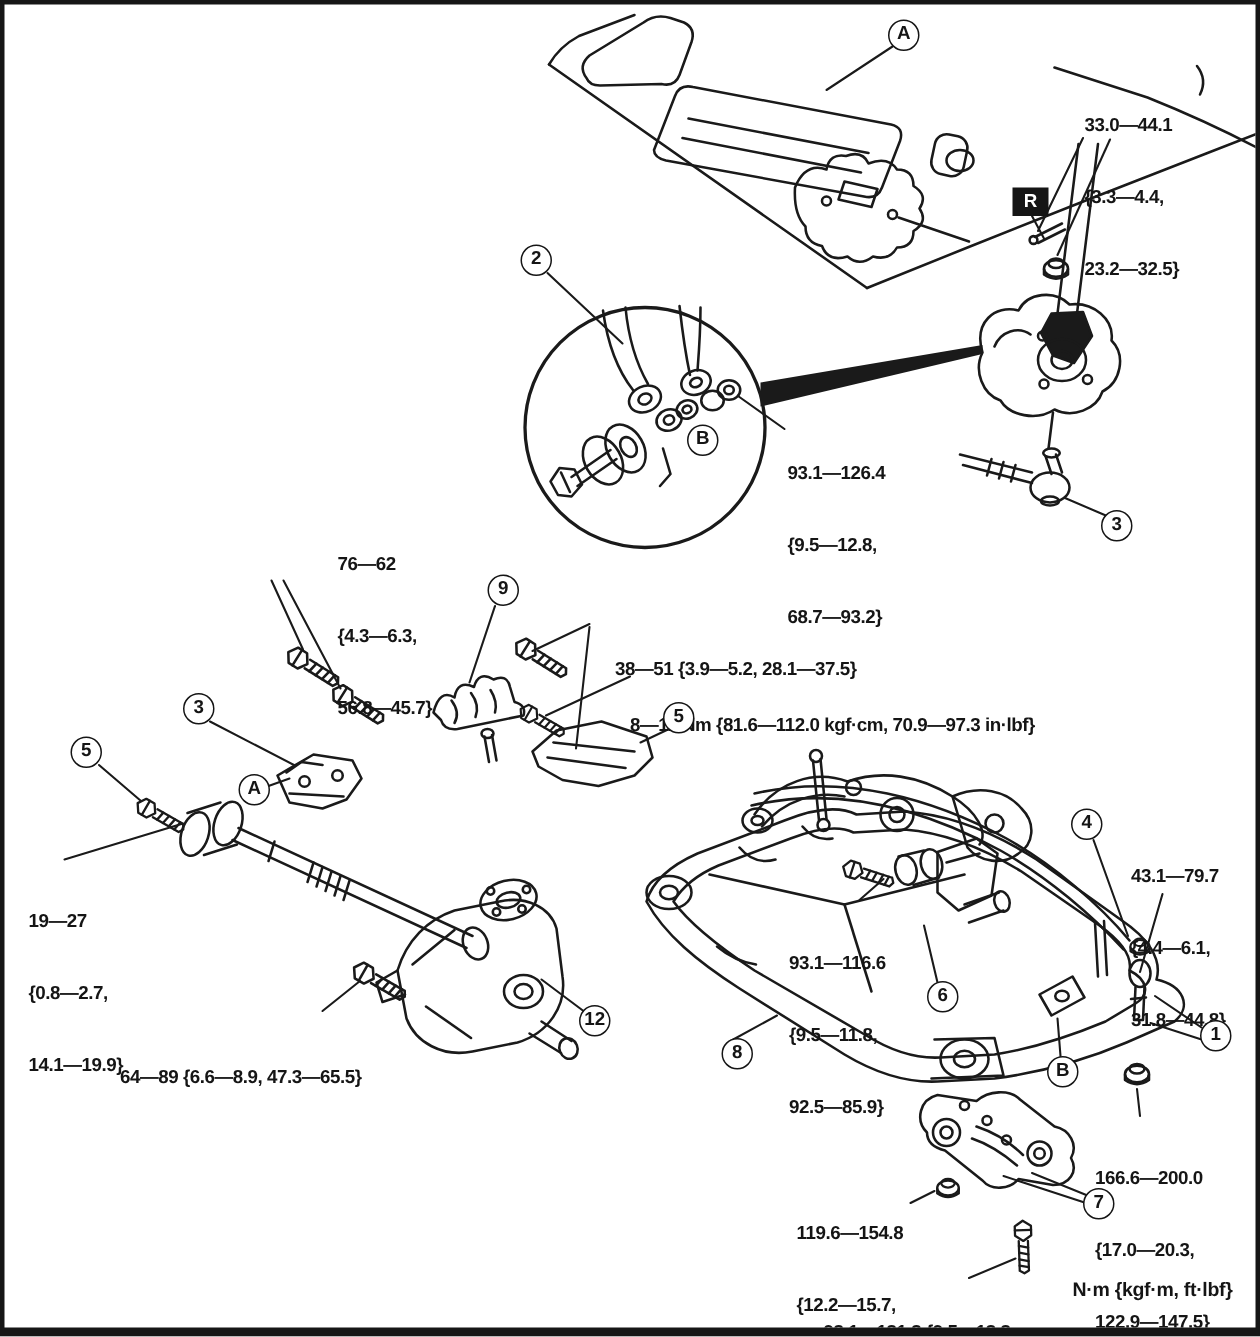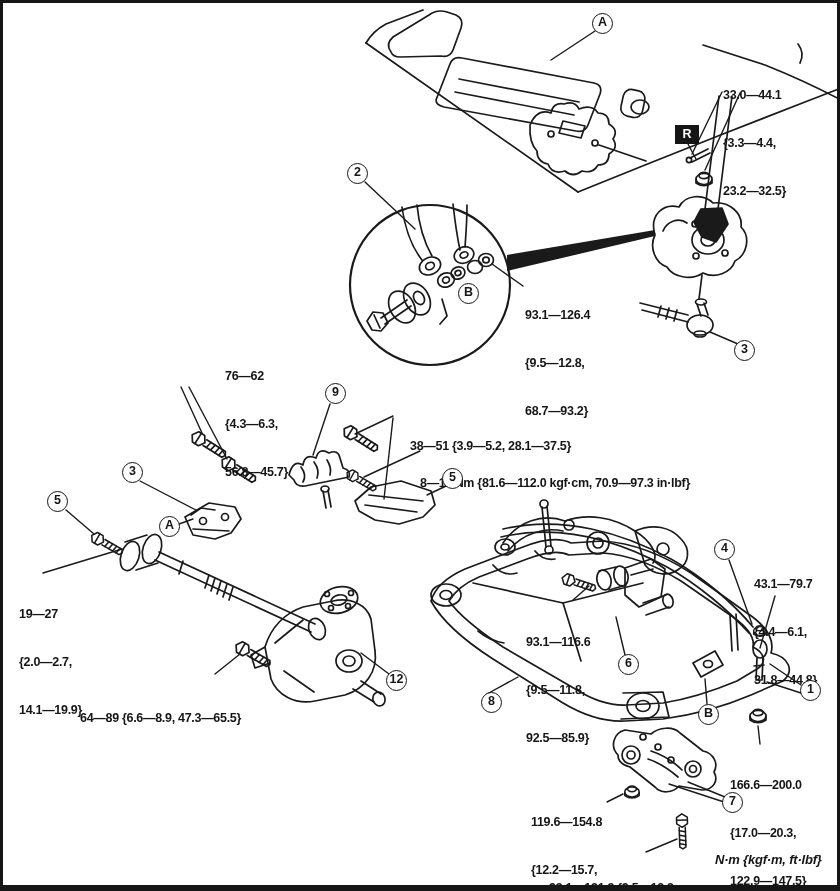--- a/index.html
+++ b/index.html
@@ -13,21 +13,21 @@
         letter-spacing:-0.3px;white-space:pre;}
   .spec span{display:block;}
   .callout{position:absolute;width:21px;height:21px;margin:-11px 0 0 -11px;
            border:1.9px solid #151515;border-radius:50%;background:#fff;
            font-weight:700;font-size:12.5px;line-height:17.5px;text-align:center;
            box-sizing:border-box;}
   .rflag{position:absolute;left:672px;top:122px;width:24px;height:19px;
          background:#151515;color:#fff;font-weight:700;font-size:12.5px;
          text-align:center;line-height:19px;}
   .units{position:absolute;left:712px;top:849px;font-weight:700;font-size:13px;
-         letter-spacing:-0.2px;font-style:italic;}
+         letter-spacing:-0.2px;}
 </style>
 </head>
 <body>
 
 <div class="page">
 
   <svg class="art" width="840" height="891" viewBox="0 0 840 891">
     <defs>
       <g id="bolt">
         <path d="M -4,-6 L 3,-6 L 7,0 L 3,6 L -4,6 L -8,0 Z"></path>
@@ -255,21 +255,21 @@
         <path d="M 704,701 L 702,676"></path>
         <path d="M 757,741 L 755,723"></path>
         <path d="M 604,799 L 620,791"></path>
         <path d="M 722,794 L 685,779"></path>
         <path d="M 721,799 L 666,781"></path>
         <path d="M 643,849 L 674,836"></path>
       </g>
     </g>
   </svg>
 
-  <div class="spec" style="left:720px;top:52px">
+  <div class="spec" style="left:720px;top:40px">
     <span>33.0—44.1</span>
     <span>{3.3—4.4,</span>
     <span>23.2—32.5}</span>
   </div>
   <div class="spec" style="left:522px;top:272px">
     <span>93.1—126.4</span>
     <span>{9.5—12.8,</span>
     <span>68.7—93.2}</span>
   </div>
   <div class="spec" style="left:222px;top:333px">
@@ -278,21 +278,21 @@
     <span>56.8—45.7}</span>
   </div>
   <div class="spec" style="left:407px;top:403px">
     <span>38—51 {3.9—5.2, 28.1—37.5}</span>
   </div>
   <div class="spec" style="left:417px;top:440px">
     <span>8—11 Nm {81.6—112.0 kgf·cm, 70.9—97.3 in·lbf}</span>
   </div>
   <div class="spec" style="left:16px;top:571px">
     <span>19—27</span>
-    <span>{2.0—2.7,</span>
+    <span>{0.8—2.7,</span>
     <span>14.1—19.9}</span>
   </div>
   <div class="spec" style="left:77px;top:675px">
     <span>64—89 {6.6—8.9, 47.3—65.5}</span>
   </div>
   <div class="spec" style="left:523px;top:599px">
     <span>93.1—116.6</span>
     <span>{9.5—11.8,</span>
     <span>92.5—85.9}</span>
   </div>

